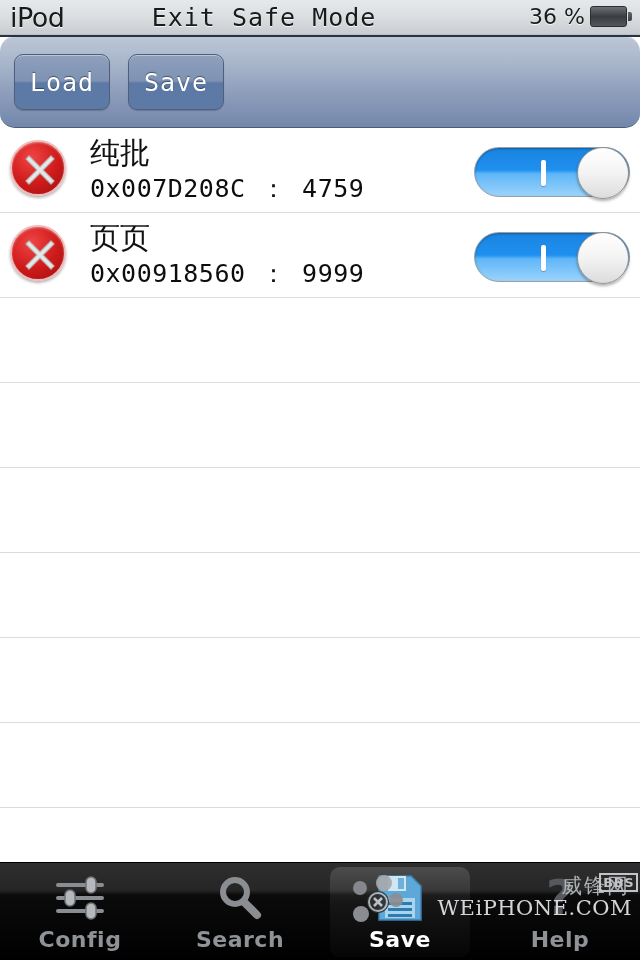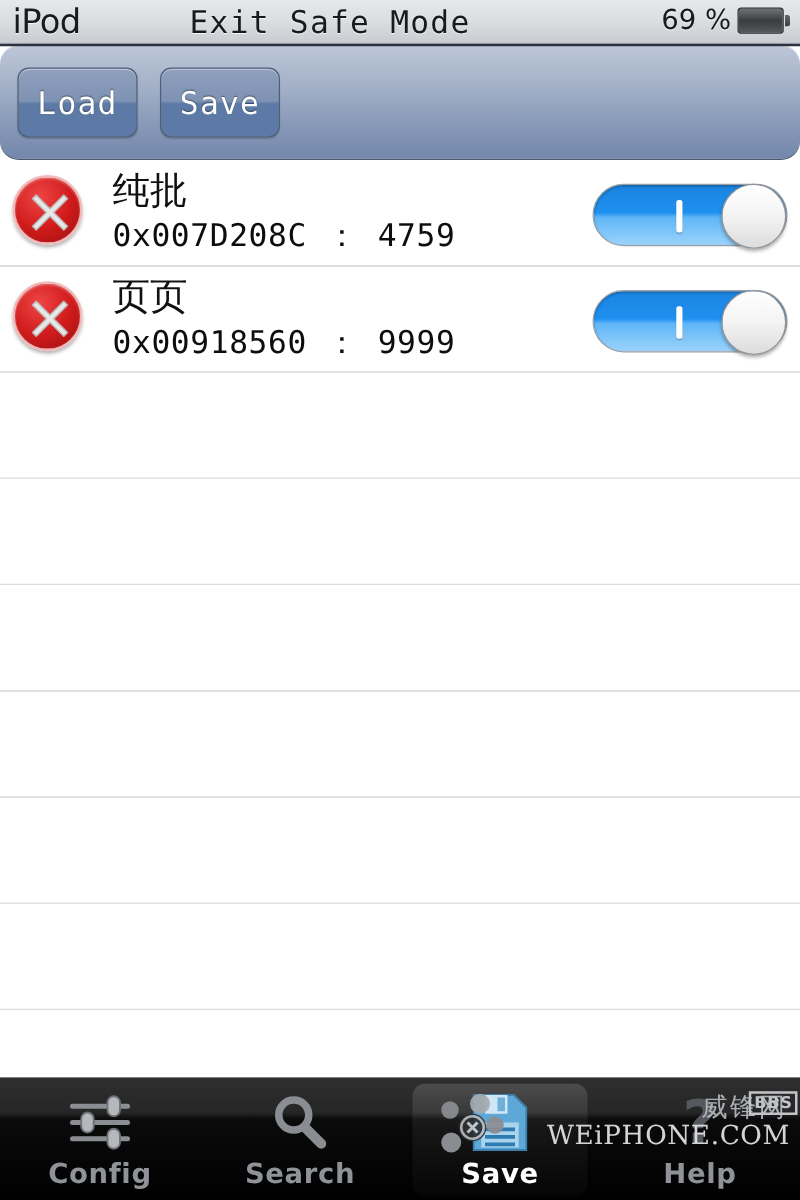--- a/index.html
+++ b/index.html
@@ -75,21 +75,21 @@
     display:flex; align-items:center; justify-content:center;
     text-shadow:0 -1px 1px rgba(0,0,0,.45);
     cursor:pointer;
   }
   .tbtn-load { left:14px; width:96px; }
   .tbtn-save { left:128px; width:96px; }
 
   
   .list {
     position:absolute; top:128px; left:0; width:640px; height:734px;
-    background:#404040;
+    background:#b91c1c;
   }
   .row {
     position:relative; width:640px; height:85px;
     border-bottom:1px solid #dcdcdc;
     background:#ffffff;
   }
   .row.filled { display:flex; align-items:center; }
   .del-icon {
     position:absolute; left:10px; top:12px; width:56px; height:56px;
     border-radius:50%;
@@ -179,21 +179,21 @@
 </style>
 </head>
 <body>
 
 <div id="screen">
 
   <div class="statusbar">
     <div class="sb-carrier">iPod</div>
     <div class="sb-title">Exit Safe Mode</div>
     <div class="sb-right">
-      <span class="sb-batt-pct">69 %</span>
+      <span class="sb-batt-pct">36 %</span>
       <span class="batt-wrap">
         <span class="batt-body">
           <span class="batt-fill" id="battfill" style="width: 36%;"></span>
         </span>
         <span class="batt-cap"></span>
       </span>
     </div>
   </div>
 
   <div class="toolbar">

